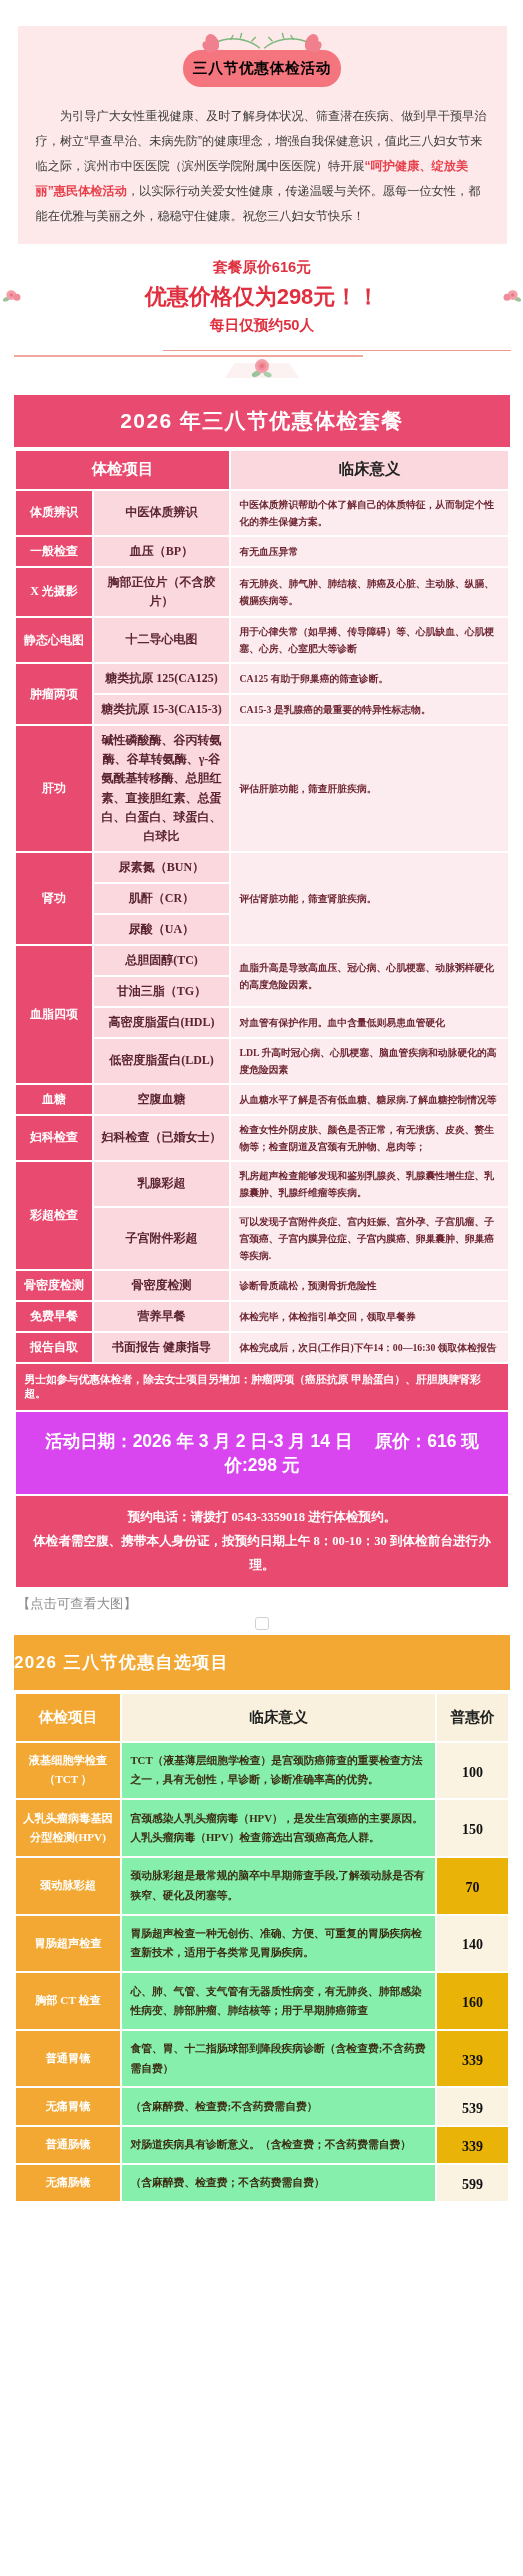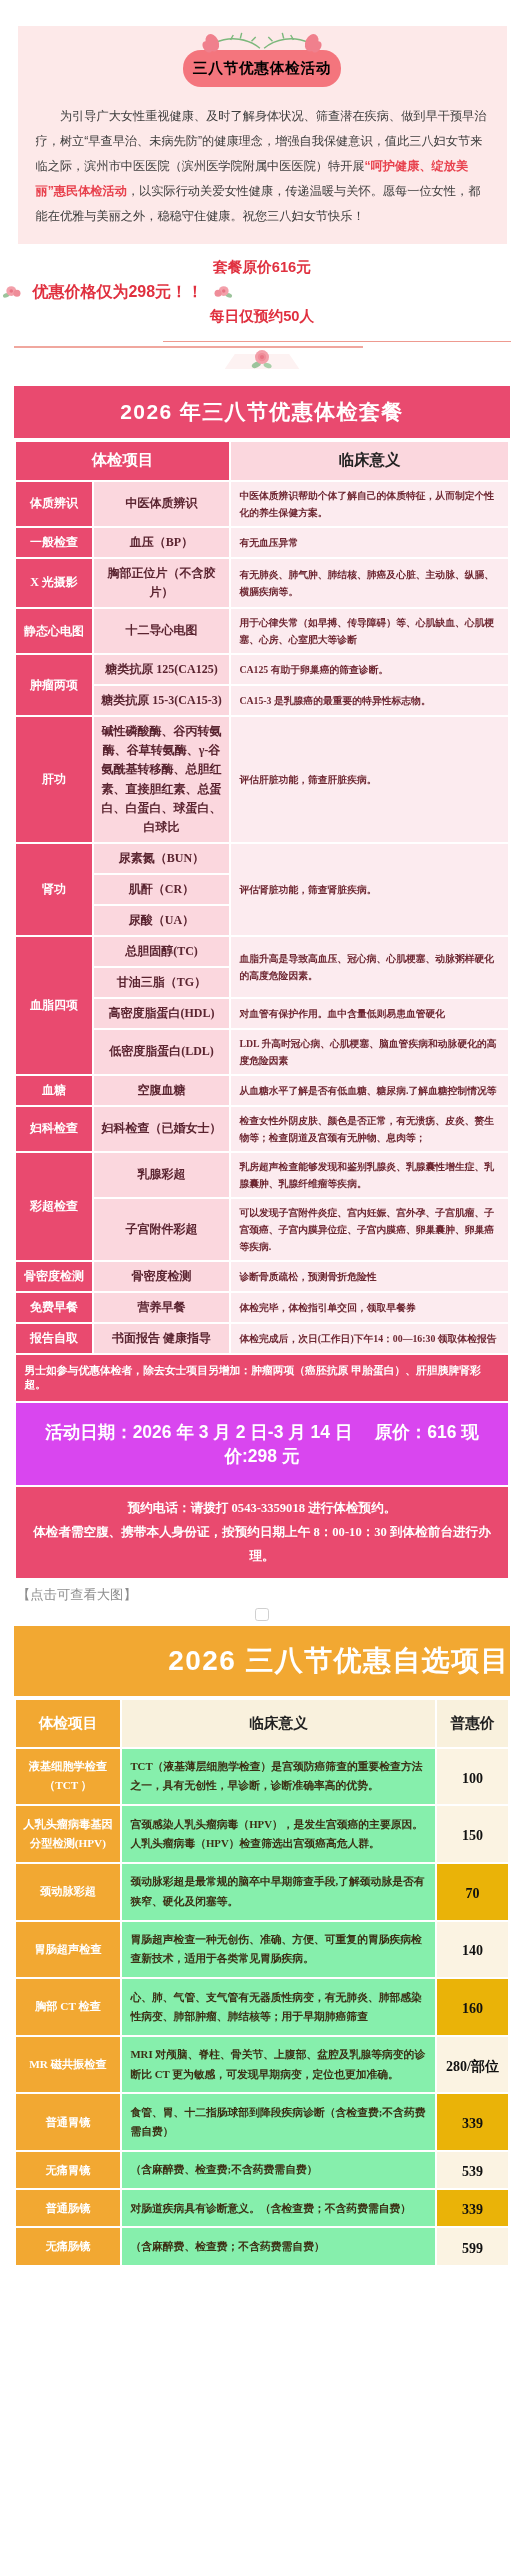--- a/index.html
+++ b/index.html
@@ -12,21 +12,21 @@
   
   .panelA{background:#fde9e9;margin:0 17.5px;padding:24px 0 15.4px;margin-top:26px;}
   .badge-pill{display:block;width:158px;margin:0 auto;background:#f4757d;color:#000000;
     font-size:14.7px;font-weight:bold;text-align:center;border-radius:18px;padding:9px 0;letter-spacing:0.7px;}
   .para{font-size:12.2px;color:#3d3d3d;line-height:2.05;text-indent:2em;padding:0 18px;margin:17px 0 0;}
   .red-inline{color:#e8414d;font-weight:bold;}
 
   
   .price{padding:11.2px 0 7px;text-align:center;}
   .price-l1{color:#e0303f;font-weight:bold;font-size:14.7px;margin:2.8px 0;}
-  .price-l2{color:#e0303f;font-weight:bold;font-size:16px;margin:4.2px 0;display:flex;align-items:center;justify-content:flex-start;gap:8.4px;}
+  .price-l2{color:#e0303f;font-weight:bold;font-size:22px;margin:4.2px 0;display:flex;align-items:center;justify-content:space-between;gap:8.4px;}
   .price-l3{color:#e0303f;font-weight:bold;font-size:14.7px;margin:4.2px 0 0;}
 
   .divider{position:relative;height:11.2px;margin:5.6px 0 0;}
   .divider .line1{position:absolute;left:163px;right:12.6px;top:2.1px;height:1.4px;background:#ee9a90;}
   .divider .line2{position:absolute;left:14px;width:349px;top:7.7px;height:1.4px;background:#f0a79e;}
 
   
   .notch-wrap{position:relative;height:19.6px;margin-top:2.8px;}
   .notch{width:75px;height:15.4px;margin:4.2px auto 0;background:#fdf2f2;
     clip-path:polygon(14% 0,86% 0,100% 100%,0 100%);}
@@ -54,22 +54,22 @@
     font-family:"Liberation Serif",serif;padding:4.9px 8.4px;line-height:1.75;}
   .t1 td.male-note{background:#e94a6f;color:#fff;font-weight:bold;font-size:10.8px;padding:9px 8.4px;}
   .t1 td.dateline{background:#d946ef;color:#fff;font-weight:bold;font-size:17.5px;text-align:center;padding:17px 4.2px;}
   .t1 td.phoneline{background:#e94a6f;color:#fff;font-weight:bold;font-size:12.6px;text-align:center;
     padding:9.8px 5.6px;line-height:1.9;font-family:"Liberation Serif",serif;}
 
   .caption{color:#8e8e8e;font-size:13.3px;margin:5.6px 0 0 17px;}
   .mini-square{width:12.6px;height:11.2px;border:1.4px solid #d0d0d0;border-radius:2.8px;margin:4.2px auto;background:#fff;}
 
   
-  .t2-title{margin:1.4px 14px 2.1px;background:#f2a832;color:#fff;text-align:right;
-    font-size:28px;font-weight:bold;padding:16px 0;letter-spacing:1.4px;}
+  .t2-title{margin:1.4px 14px 2.1px;background:#f2a832;color:#fff;text-align:left;
+    font-size:17px;font-weight:bold;padding:16px 0;letter-spacing:1.4px;}
   table.t2{margin:0 14px;width:496px;border-collapse:collapse;table-layout:fixed;}
   table.t2 td,table.t2 th{border:2.1px solid #fff;}
   .t2 .col-item2{width:106px;}
   .t2 .col-price{width:73px;}
   .t2 th.h2-item{background:#f2a832;color:#fff;font-size:14.7px;font-weight:bold;padding:14px 0;}
   .t2 th.h2-meaning,.t2 th.h2-price{background:#f9f1dd;color:#222;font-size:14.7px;font-weight:bold;padding:14px 0;}
   .t2 td.item2{background:#f2a832;color:#fff;font-weight:bold;font-size:11.2px;text-align:center;
     font-family:"Liberation Serif",serif;padding:5.6px 2.8px;line-height:1.7;}
   .t2 td.meaning2{background:#86efac;color:#3c3014;font-weight:bold;font-size:10.8px;
     font-family:"Liberation Serif",serif;padding:8.4px 8.4px;line-height:1.8;}
@@ -291,25 +291,20 @@
     <tr>
           <td class="item2">胃肠超声检查</td>
           <td class="meaning2">胃肠超声检查一种无创伤、准确、方便、可重复的胃肠疾病检查新技术，适用于各类常见胃肠疾病。</td>
           <td class="price">140</td>
         </tr>
     <tr class="alt">
           <td class="item2">胸部 CT 检查</td>
           <td class="meaning2">心、肺、气管、支气管有无器质性病变，有无肺炎、肺部感染性病变、肺部肿瘤、肺结核等；用于早期肺癌筛查</td>
           <td class="price">160</td>
         </tr>
-    <tr>
-          <td class="item2">MR 磁共振检查</td>
-          <td class="meaning2">MRI 对颅脑、脊柱、骨关节、上腹部、盆腔及乳腺等病变的诊断比 CT 更为敏感，可发现早期病变，定位也更加准确。</td>
-          <td class="price">280/部位</td>
-        </tr>
     <tr class="alt">
           <td class="item2">普通胃镜</td>
           <td class="meaning2">食管、胃、十二指肠球部到降段疾病诊断（含检查费;不含药费需自费）</td>
           <td class="price">339</td>
         </tr>
     <tr>
           <td class="item2">无痛胃镜</td>
           <td class="meaning2">（含麻醉费、检查费;不含药费需自费）</td>
           <td class="price">539</td>
         </tr>

